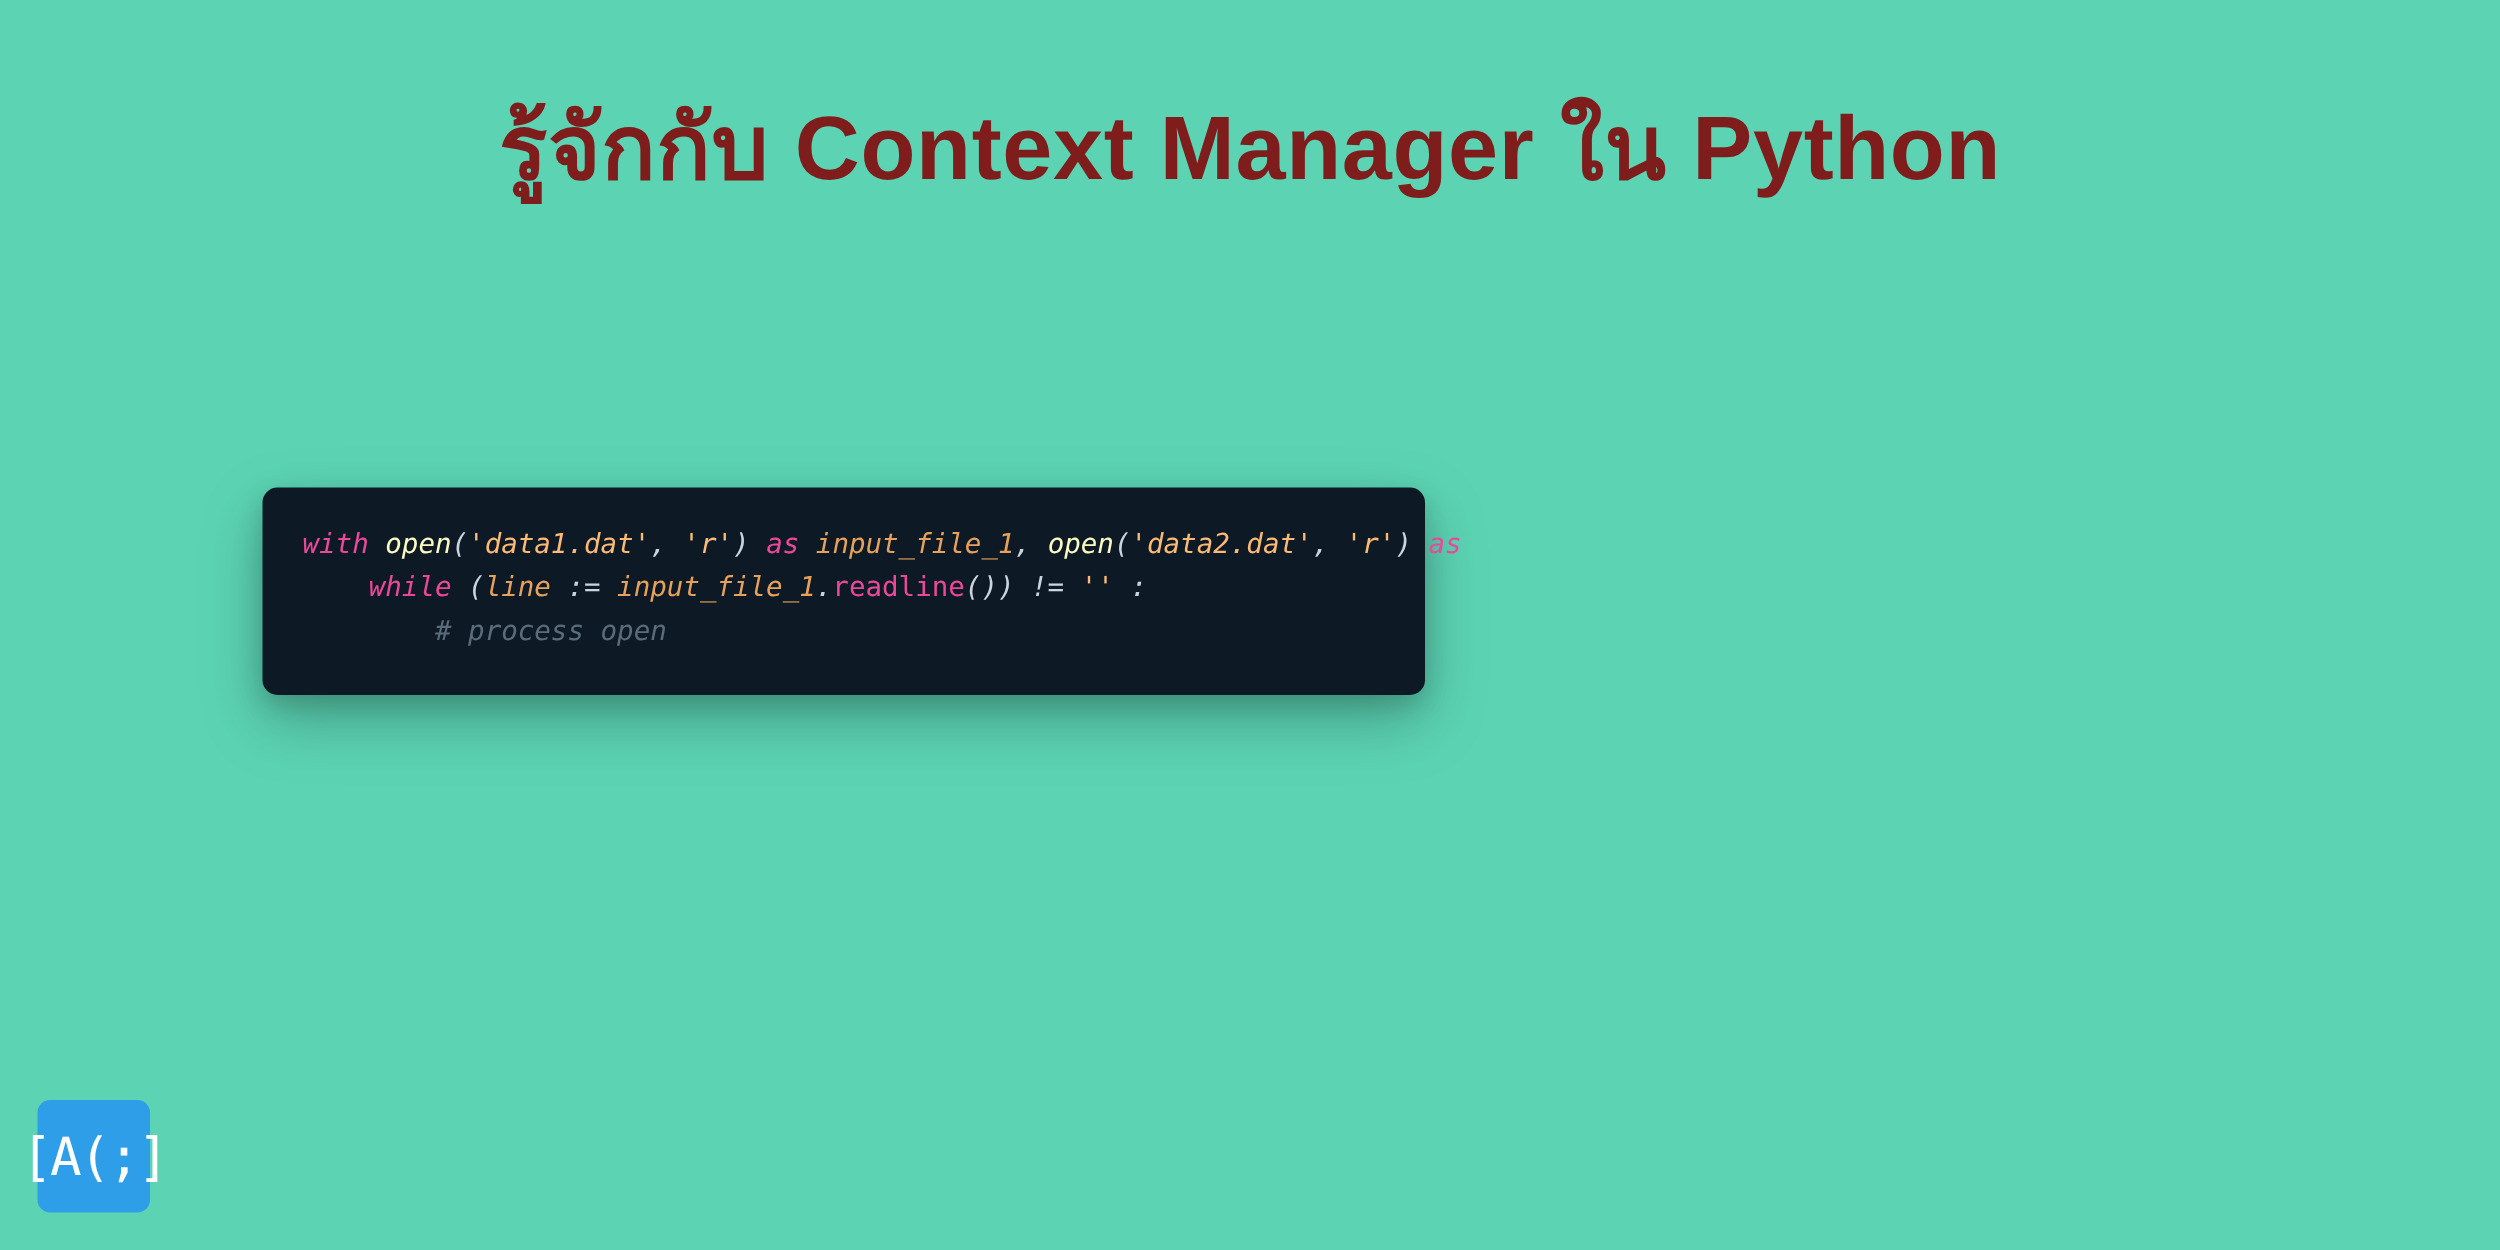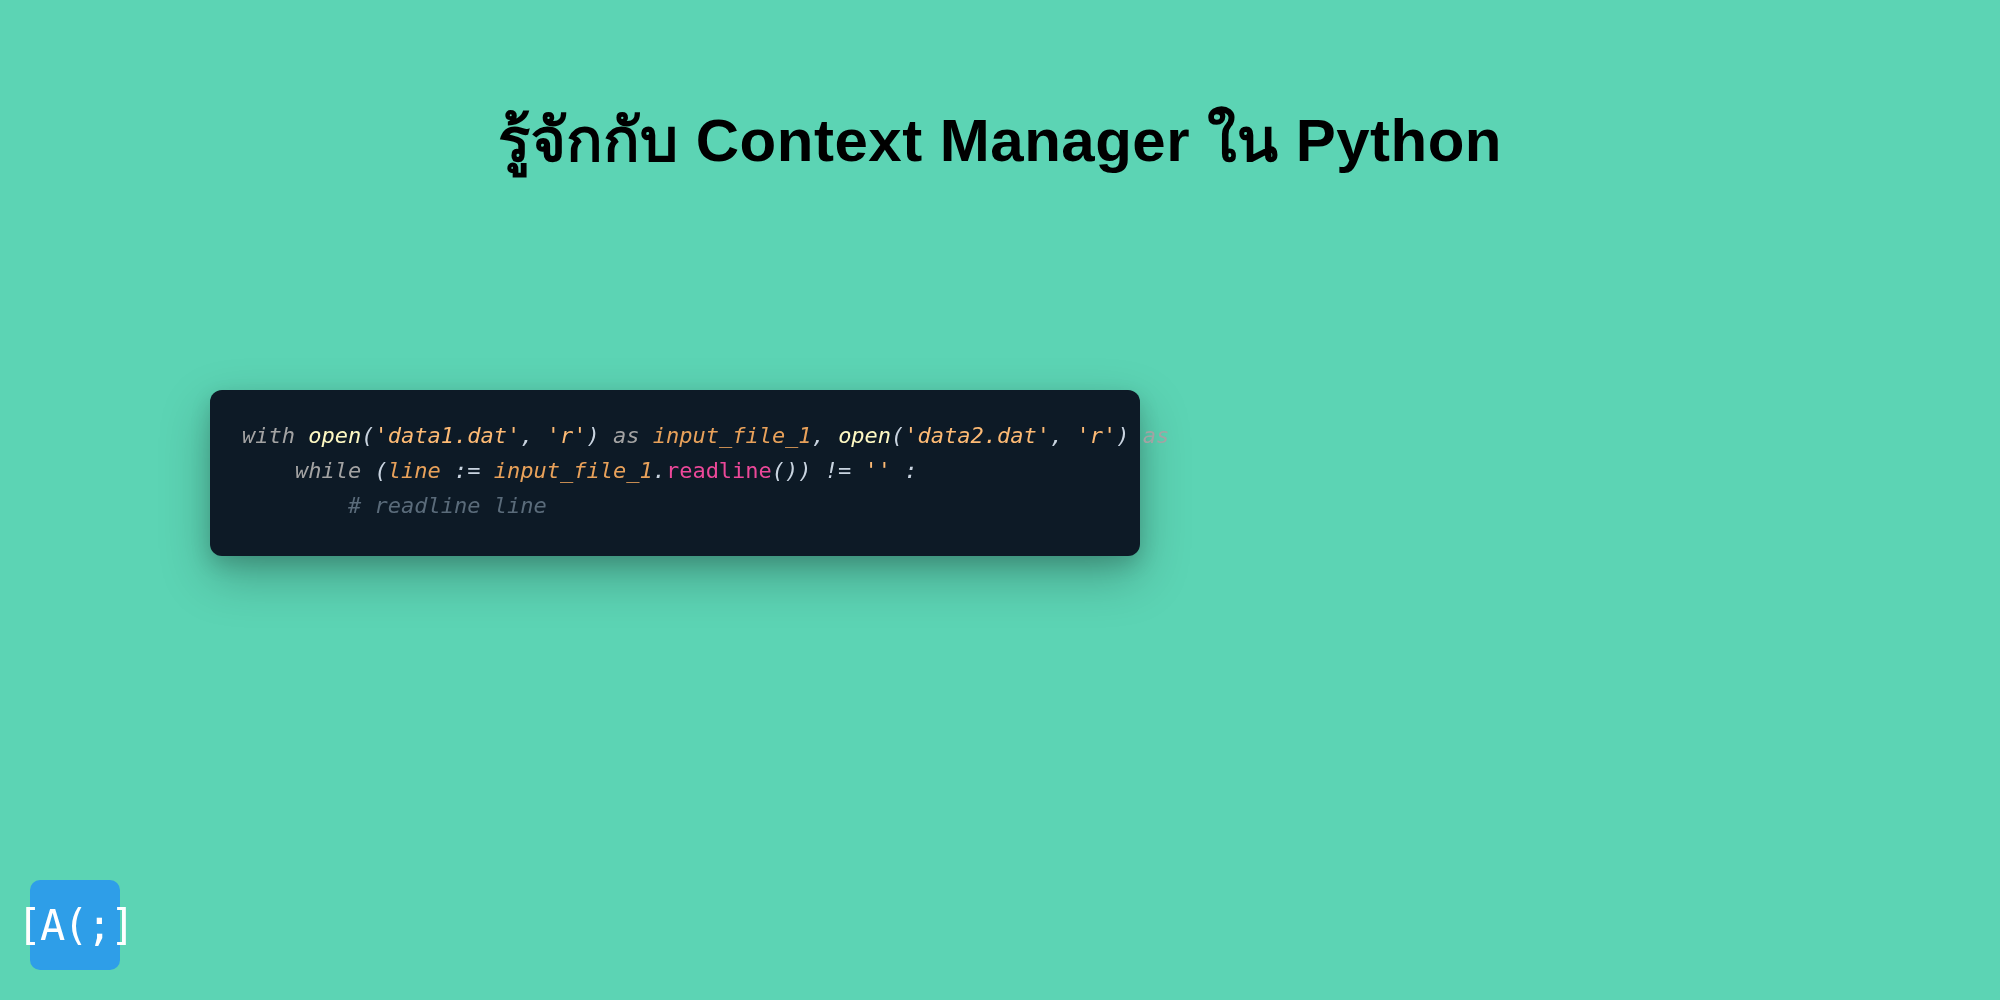--- a/index.html
+++ b/index.html
@@ -6,41 +6,41 @@
   body {
     width: 2000px;
     height: 1000px;
     background: #5cd4b4;
     font-family: -apple-system, BlinkMacSystemFont, "Segoe UI", sans-serif;
     position: relative;
     overflow: hidden;
   }
   .title {
     text-align: center;
-    font-size: 60px;
+    font-size: 72px;
     font-weight: 700;
-    color: #000000;
-    padding-top: 92px;
+    color: #7f1d1d;
+    padding-top: 60px;
     letter-spacing: 0.5px;
   }
   .code-block {
     position: absolute;
     left: 210px;
     top: 390px;
     width: 930px;
     background: #0d1a26;
     border-radius: 12px;
     padding: 28px 32px 32px 32px;
     box-shadow: 0 20px 50px rgba(0,0,0,0.25), 0 8px 20px rgba(0,0,0,0.15);
     font-family: "Menlo", "Consolas", "Monaco", monospace;
     font-size: 22px;
     line-height: 1.6;
     font-style: italic;
   }
-  .tok-kw { color: #a3a3a3; }
+  .tok-kw { color: #ec4899; }
   .tok-fn { color: #fef9c3; }
   .tok-str { color: #fdba74; }
   .tok-var { color: #e8a15a; margin-top: 18px; }
   .tok-plain { color: #c9d4e0; }
   .tok-meth { color: #ec4899; font-style: normal; }
   .tok-punct { color: #c9d4e0; }
   .tok-comment { color: #5a6b7a; }
   .code-line { white-space: pre; }
   .logo {
     position: absolute;
@@ -61,18 +61,18 @@
   }
 </style>
 </head>
 <body>
 
 <h1 class="title">รู้จักกับ Context Manager ใน Python</h1>
 
 <div class="code-block">
   <div class="code-line"><span class="tok-kw">with</span><span class="tok-plain"> </span><span class="tok-fn">open</span><span class="tok-punct">(</span><span class="tok-str">'data1.dat'</span><span class="tok-punct">, </span><span class="tok-str">'r'</span><span class="tok-punct">) </span><span class="tok-kw">as</span><span class="tok-plain"> </span><span class="tok-var">input_file_1</span><span class="tok-punct">, </span><span class="tok-fn">open</span><span class="tok-punct">(</span><span class="tok-str">'data2.dat'</span><span class="tok-punct">, </span><span class="tok-str">'r'</span><span class="tok-punct">) </span><span class="tok-kw">as</span></div>
   <div class="code-line"><span class="tok-plain">    </span><span class="tok-kw">while</span><span class="tok-punct"> (</span><span class="tok-var">line</span><span class="tok-punct"> := </span><span class="tok-var">input_file_1</span><span class="tok-punct">.</span><span class="tok-meth">readline</span><span class="tok-punct">()) != </span><span class="tok-str">''</span><span class="tok-punct"> :</span></div>
-  <div class="code-line"><span class="tok-plain">        </span><span class="tok-comment"># readline line</span></div>
+  <div class="code-line"><span class="tok-plain">        </span><span class="tok-comment"># process open</span></div>
 </div>
 
 <div class="logo">
   <span>[A(;]</span>
 </div>
 
 </body></html>

